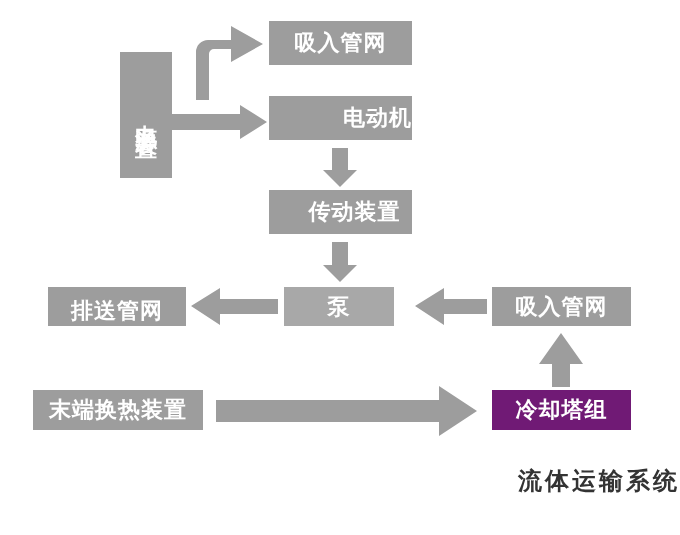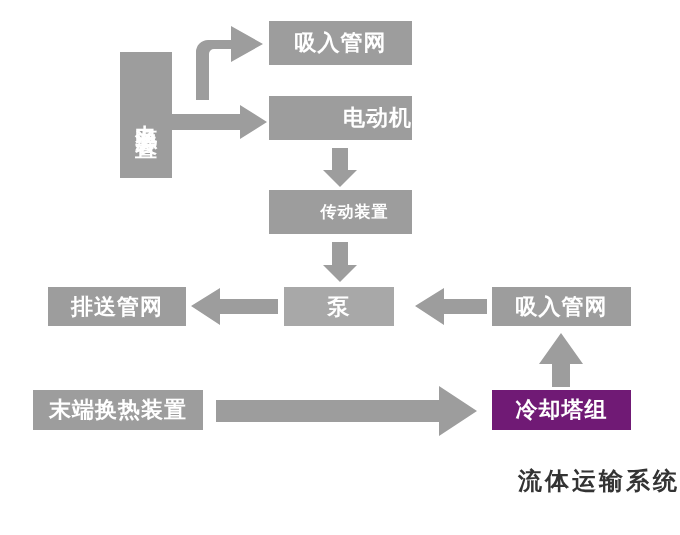--- a/index.html
+++ b/index.html
@@ -83,29 +83,29 @@
   </div>
 
   <div class="node-box" style="left:269px; top:21px; width:143px; height:44px; font-size:22px; background:#9d9d9d;">
     <span>吸入管网</span>
   </div>
 
   <div class="node-box" style="left:269px; top:96px; width:143px; height:44px; font-size:22px; background:#9d9d9d;justify-content:flex-end;">
     <span>电动机</span>
   </div>
 
-  <div class="node-box" style="left:269px; top:190px; width:143px; height:44px; font-size:16px; background:#9d9d9d;padding-left:28px;">
+  <div class="node-box" style="left:269px; top:190px; width:143px; height:44px; font-size:22px; background:#9d9d9d;padding-left:28px;">
     <span>传动装置</span>
   </div>
 
   <div class="node-box" style="left:284px; top:287px; width:110px; height:39px; font-size:22px; background:#a8a8a8;">
     <span>泵</span>
   </div>
 
-  <div class="node-box" style="left:48px; top:287px; width:138px; height:39px; font-size:22px; background:#9d9d9d;">
+  <div class="node-box" style="left:48px; top:287px; width:138px; height:39px; font-size:22px; background:#9d9d9d;align-items:flex-end;">
     <span>排送管网</span>
   </div>
 
   <div class="node-box" style="left:492px; top:287px; width:139px; height:39px; font-size:22px; background:#9d9d9d;">
     <span>吸入管网</span>
   </div>
 
   <div class="node-box" style="left:33px; top:390px; width:170px; height:40px; font-size:22px; background:#9d9d9d;">
     <span>末端换热装置</span>
   </div>

